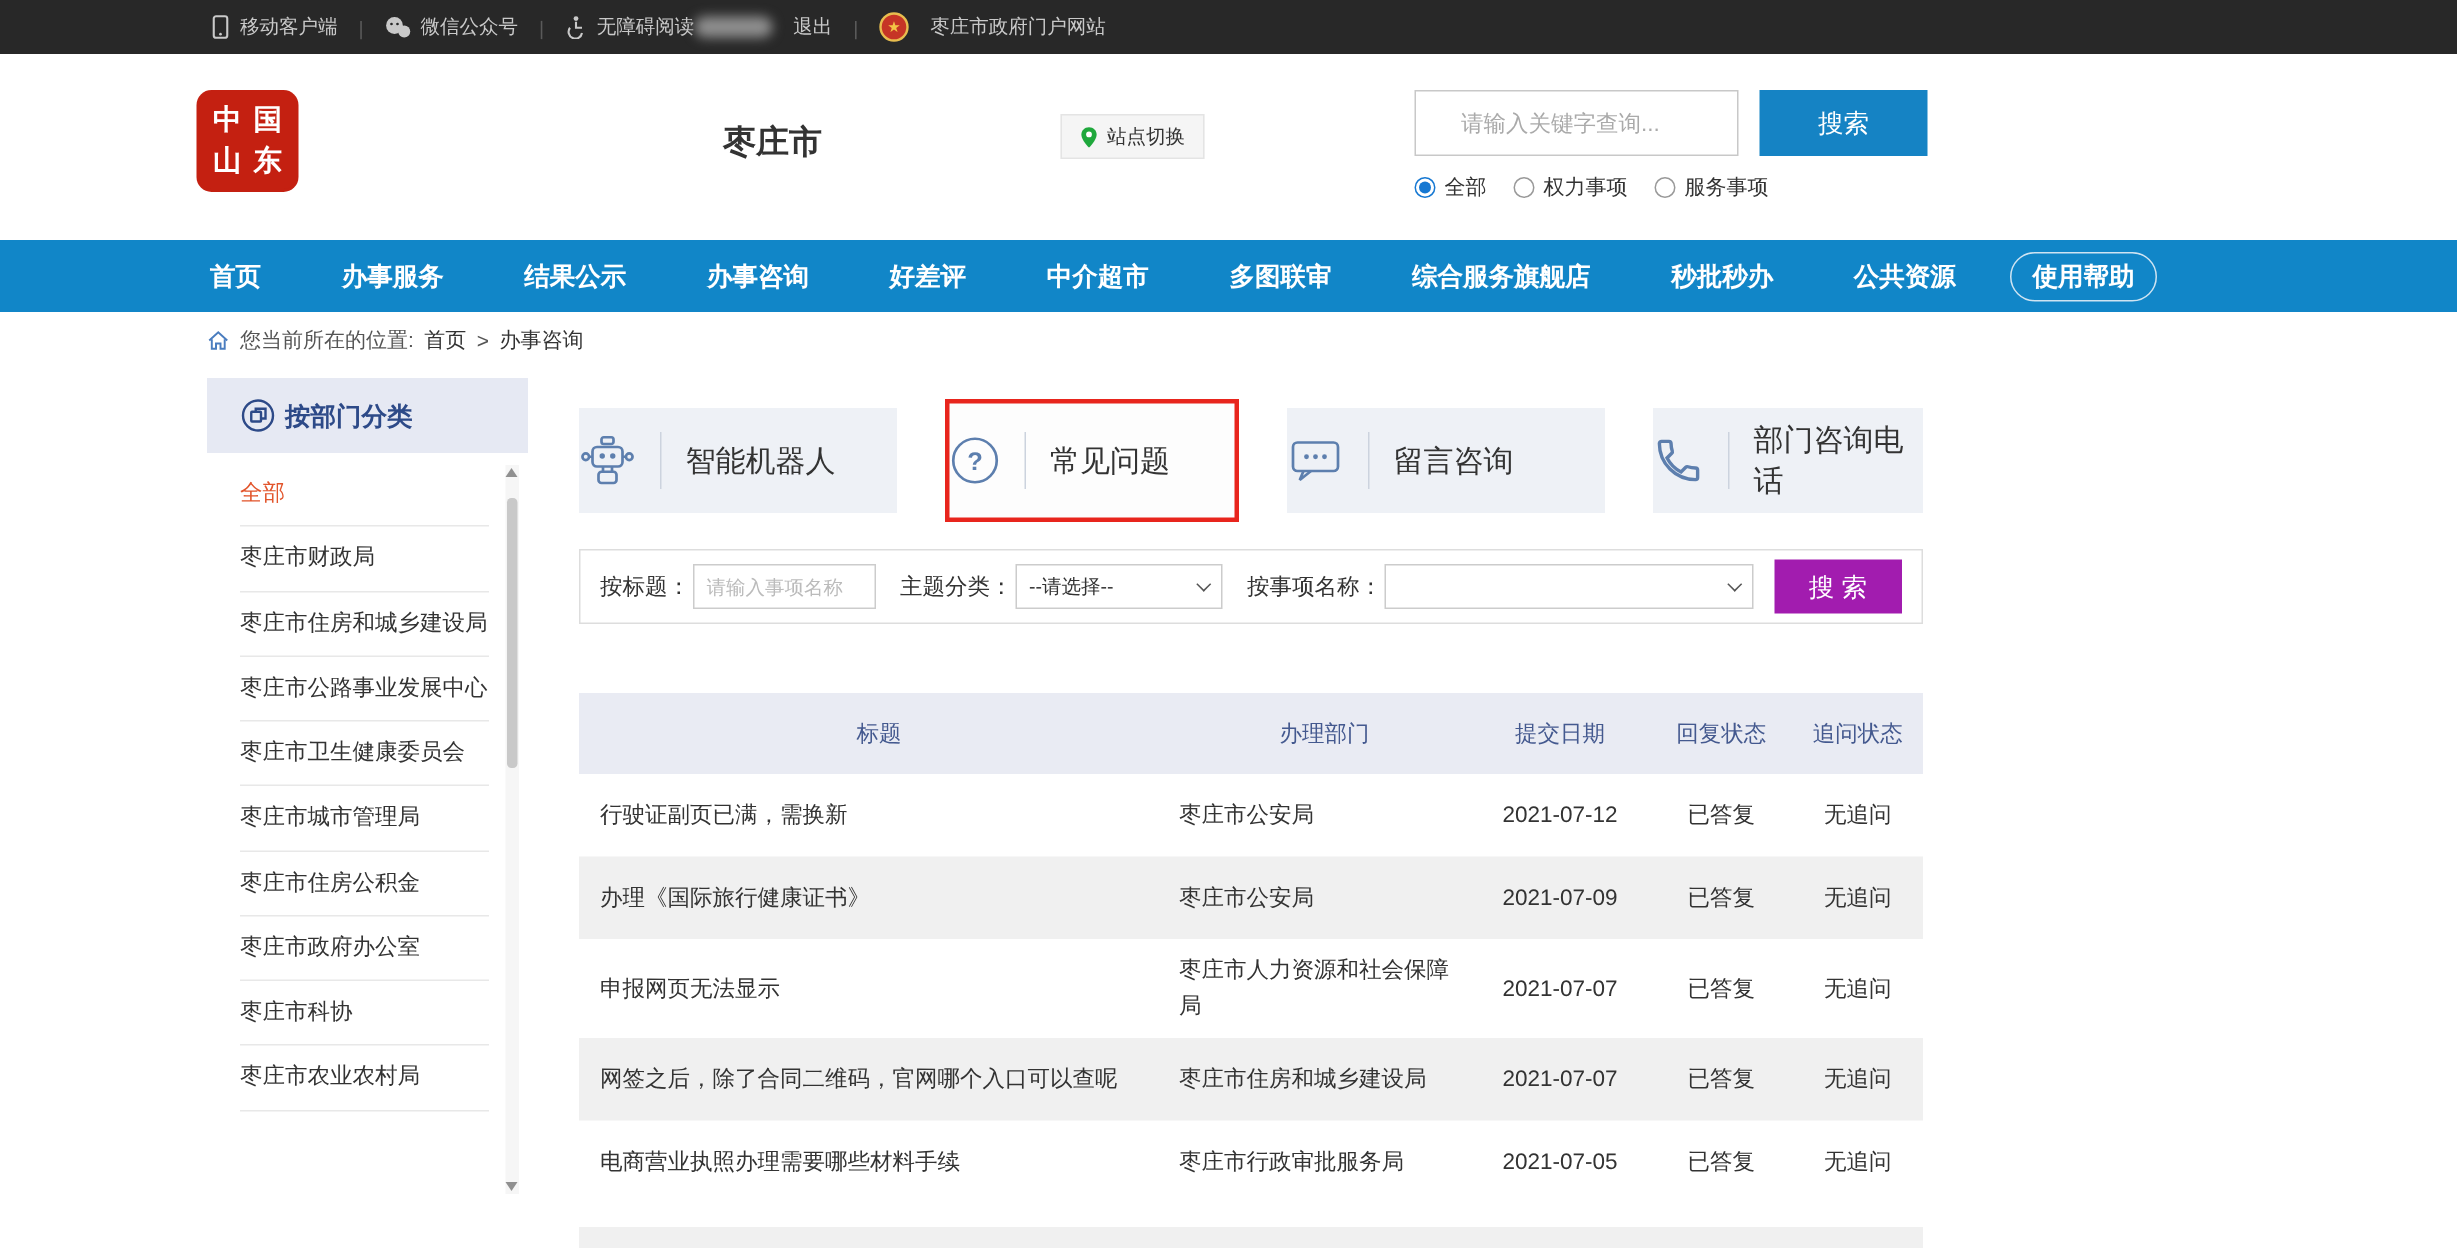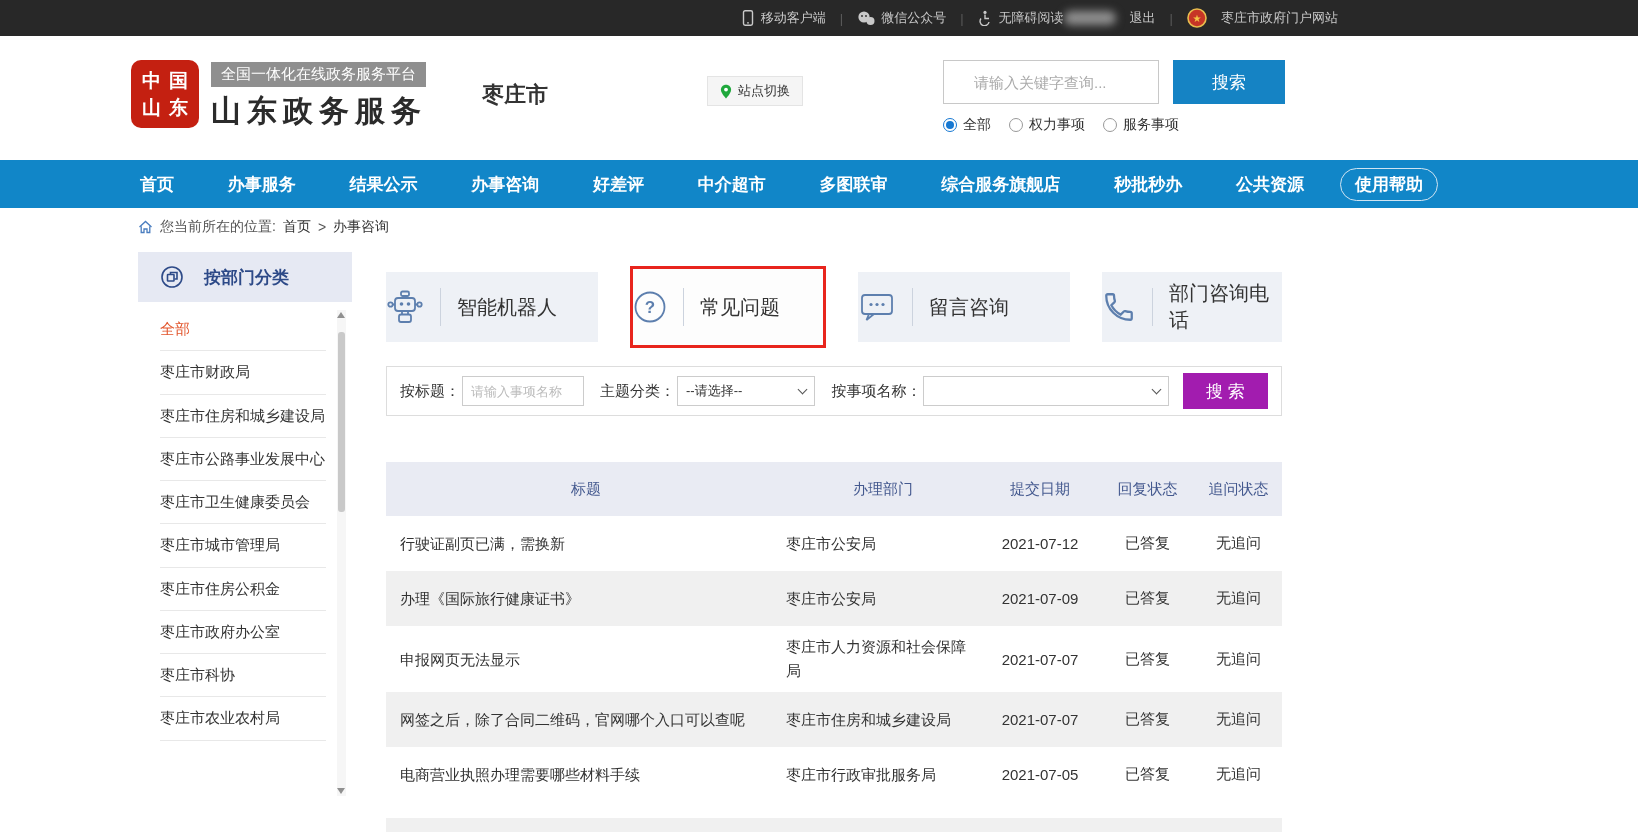--- a/index.html
+++ b/index.html
@@ -2,21 +2,21 @@
 <html><head>
 <meta charset="utf-8">
 <style>
   * { margin:0; padding:0; box-sizing:border-box; }
   html,body { width:1638px; height:832px; overflow:hidden; background:#fff;
     font-family:"Liberation Sans","DejaVu Sans",sans-serif; color:#333; }
   a { text-decoration:none; color:inherit; cursor:pointer; }
 
   
   .topbar { height:36px; background:#282828; display:flex; align-items:center;
-    justify-content:flex-end; padding:0 300px 0 140px; color:#c9c9c9; font-size:13px; }
+    justify-content:flex-start; padding:0 300px 0 140px; color:#c9c9c9; font-size:13px; }
   .tb-group { display:flex; align-items:center; gap:14px; }
   .tb-item { display:flex; align-items:center; gap:6px; color:#c9c9c9; }
   .tb-sep { color:#5a5a5a; }
   .user-blur { width:52px; height:14px; background:#8f8f8f; border-radius:7px; filter:blur(4px); display:inline-block; }
 
   
   .header { height:124px; background:#fff; }
   .header-inner { width:1362px; margin:0 auto; position:relative; height:100%; }
   .logo { position:absolute; left:-5px; top:26px; display:flex; align-items:flex-start; gap:14px; }
   .seal { width:64px; height:64px; background:#c42011; border-radius:8px; color:#fff;
@@ -50,21 +50,21 @@
   
   .breadcrumb { width:1362px; margin:0 auto; padding:10px 0 8px; display:flex; align-items:center; gap:7px;
     font-size:14px; color:#555; }
   .breadcrumb .link { color:#333; }
 
   
   .content { width:1362px; margin:0 auto; display:flex; padding-top:8px; }
 
   
   .sidebar { width:214px; }
-  .sb-header { height:50px; background:#e6e9f3; display:flex; align-items:center; gap:20px; padding-left:22px;
+  .sb-header { height:50px; background:#e6e9f3; display:flex; align-items:center; gap:6px; padding-left:22px;
     color:#2d4a88; font-size:17px; font-weight:bold; }
   .sb-list-wrap { position:relative; height:502px; background:#fff; overflow:hidden; }
   .sb-list { list-style:none; padding-left:22px; padding-top:6px; }
   .sb-list li { border-bottom:1px solid #e8e8e8; margin-right:26px; padding:11px 0; font-size:15px; line-height:1.35; }
   .sb-label { cursor:pointer; }
   .sb-label.active { color:#e2552c; }
   .sb-scrollbar { position:absolute; right:6px; top:8px; bottom:8px; width:9px; background:#f6f6f6; }
   .sb-arrow { position:absolute; left:0; width:0; height:0; border-left:4.5px solid transparent; border-right:4.5px solid transparent; }
   .sb-arrow.up { top:2px; border-bottom:6px solid #909090; }
   .sb-arrow.down { bottom:2px; border-top:6px solid #909090; }
@@ -160,24 +160,20 @@
 
 <div class="header">
   <div class="header-inner">
     <div class="logo">
       <div class="seal">
         <span>中</span>
           <span>国</span>
           <span>山</span>
           <span>东</span>
       </div>
-      <div class="logo-text">
-        <div class="badge">全国一体化在线政务服务平台</div>
-        <div class="title">山东政务服务</div>
-      </div>
     </div>
     <div class="city">枣庄市</div>
     <button class="site-switch">
       <span class="icon">
         <svg width="12" height="15" viewBox="0 0 12 15">
             <path d="M6 0.8 C3 0.8 0.9 3 0.9 5.8 c0 3.6 5.1 8.6 5.1 8.6 s5.1 -5 5.1 -8.6 C11.1 3 9 0.8 6 0.8 z" fill="#1fa83c"></path>
             <circle cx="6" cy="5.6" r="1.9" fill="#fff"></circle>
           </svg>
       </span>
       <span>站点切换</span>

